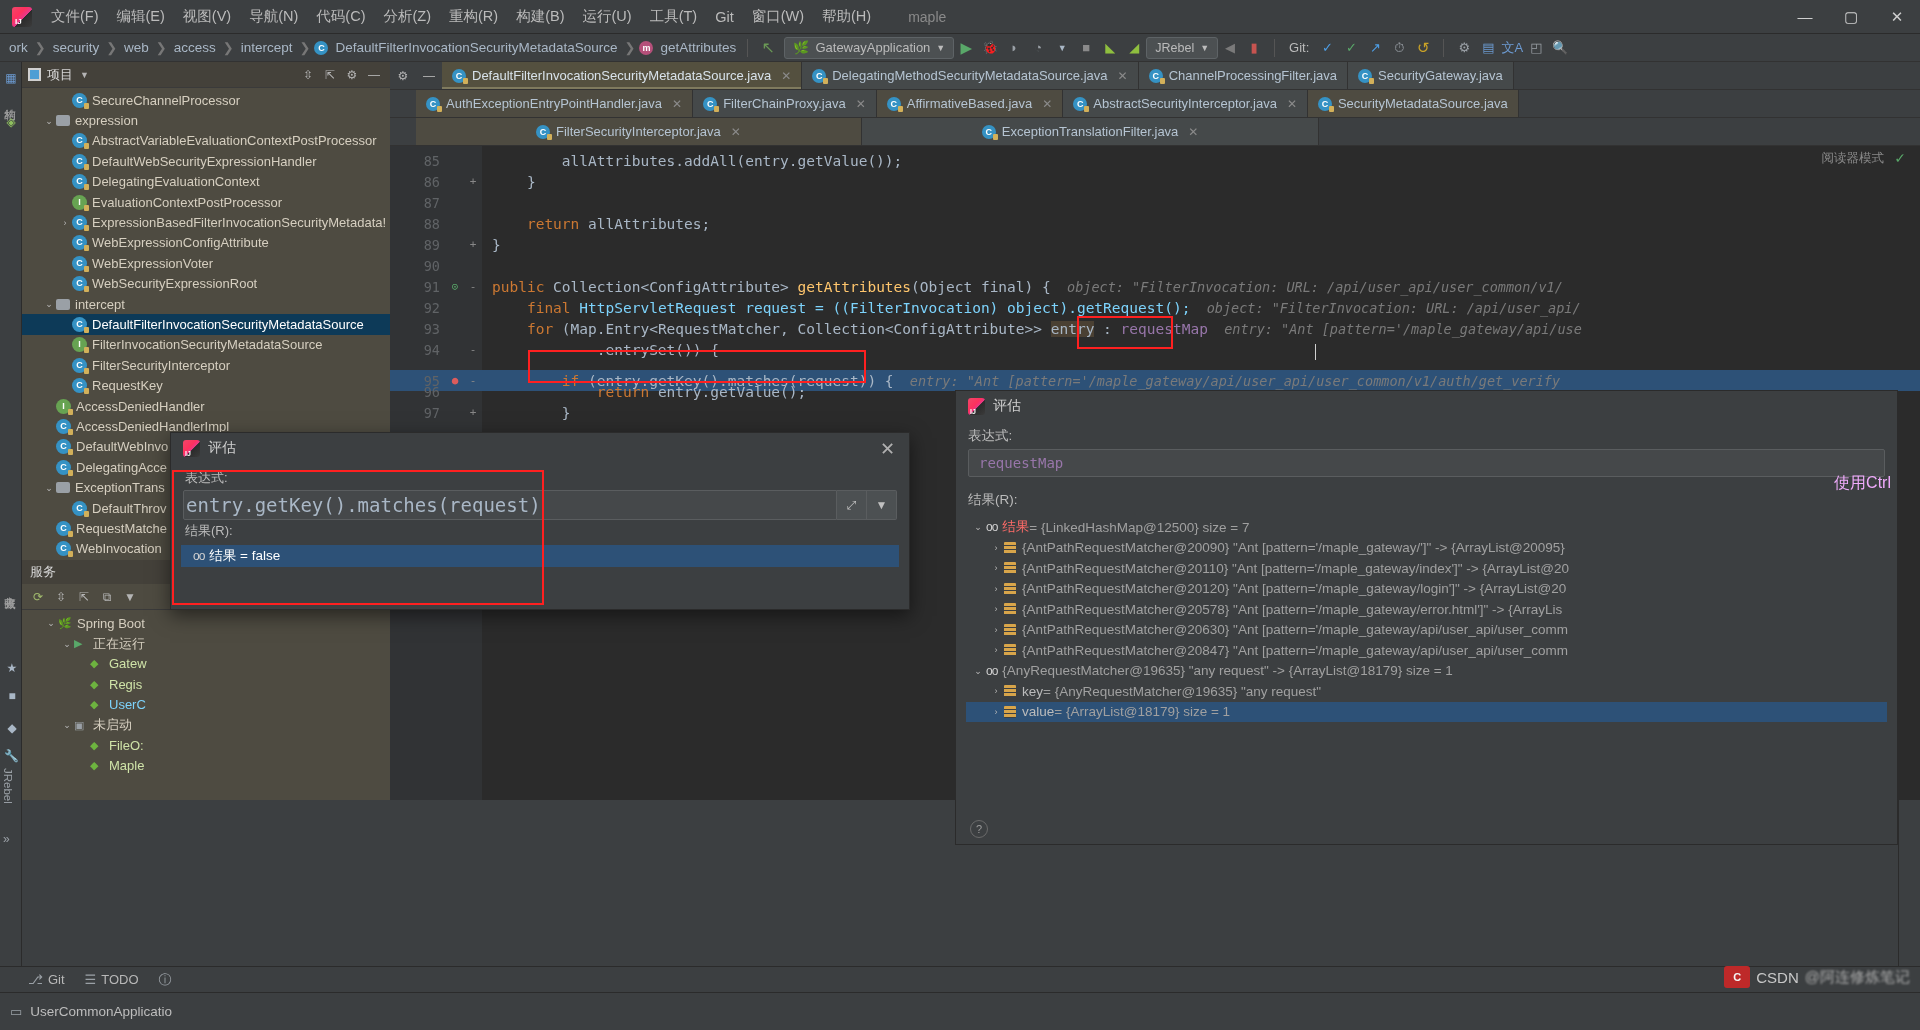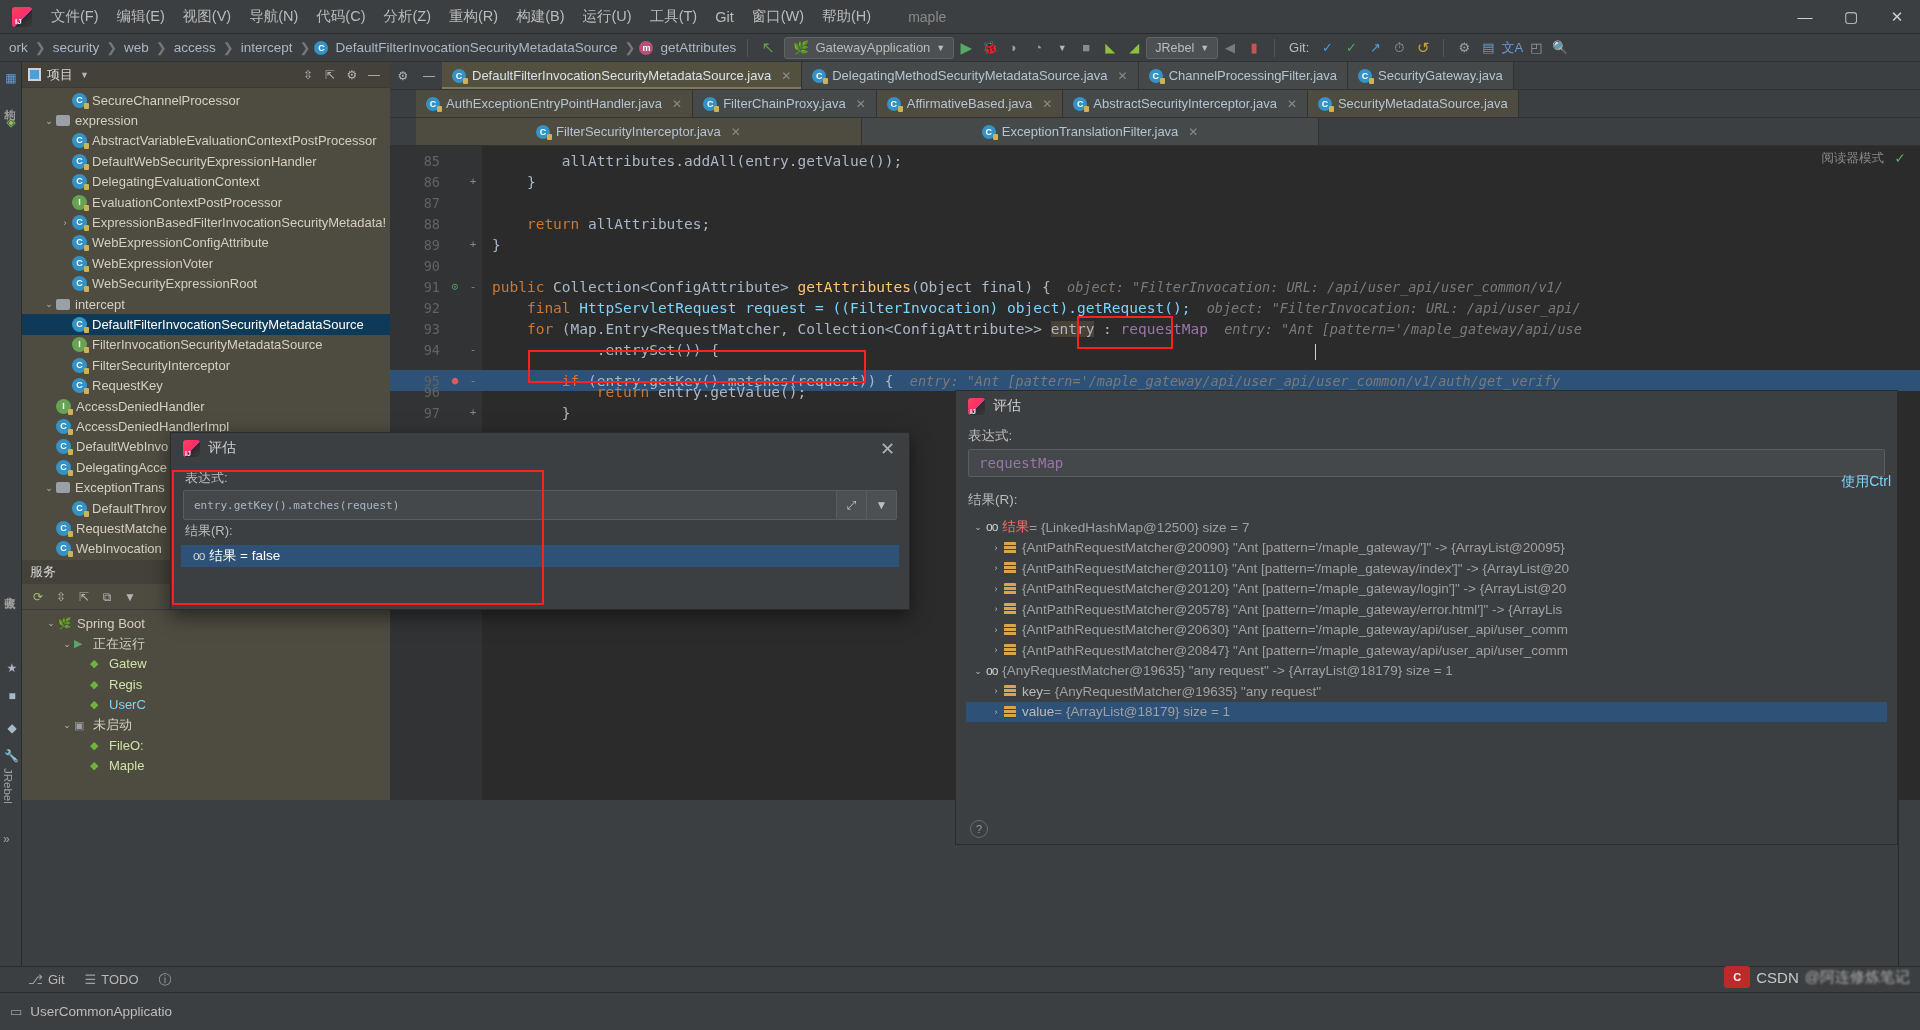--- a/index.html
+++ b/index.html
@@ -216,21 +216,21 @@
     background: linear-gradient(135deg,#f0476a 0%,#fe315d 40%,#e8388a 55%,#2b2b2b 56%,#3b3b3b 100%);
     position: relative; flex: none;
   }
   .ij-mini::after { content:"IJ"; position:absolute; left:2px; bottom:0; font-size:7px; color:#fff; font-weight:bold;}
   .dbg-label { font-size: 13.5px; color: #bbbbbb; padding: 6px 12px 4px; }
   .dbg-input {
     margin: 0 12px; height: 28px; background: #45484a; border: 1px solid #5a5d5f;
     border-radius: 2px; display: flex; align-items: center; padding: 0 10px;
     font-family: "DejaVu Sans Mono", monospace; font-size: 14px; color: #9876aa;
   }
-  .dbg-hintright { position: absolute; right: 6px; top: 62px; font-size: 14px; color: #7dd3fc; }
+  .dbg-hintright { position: absolute; right: 6px; top: 62px; font-size: 16px; color: #f0abfc; }
   .vartree { margin: 4px 10px 0; font-size: 13.5px; }
   .vrow {
     height: 20.5px; display: flex; align-items: center; white-space: nowrap;
     color: #bbbbbb; padding-left: 4px;
   }
   .vrow.sel { background: #2d5177; color: #ffffff; }
   .varrow { width: 16px; color: #b9b9b9; font-size: 9px; text-align: center; flex: none; }
   .vico-oo { color: #d0d0d0; font-size: 12px; margin-right: 5px; letter-spacing:-1px;}
   .vico-list {
     width: 12px; height: 12px; flex: none; margin-right: 6px;
@@ -247,22 +247,22 @@
     box-shadow: 0 6px 18px rgba(0,0,0,.5);
   }
   .evalpop-title {
     height: 30px; display: flex; align-items: center; gap: 8px; padding: 0 12px;
     font-size: 14px; color: #cfcfcf;
   }
   .ep-label { font-size: 13px; color: #bbbbbb; padding: 6px 14px 3px; }
   .ep-inputrow { display: flex; align-items: stretch; margin: 0 12px; }
   .ep-input {
     flex: 1; height: 30px; background: #45484a; border: 1px solid #5a5d5f;
-    border-radius: 2px 0 0 2px; display: flex; align-items: center; padding: 0 10px;
-    font-family: "DejaVu Sans Mono", monospace; font-size: 11px; color: #a9b7c6;
+    border-radius: 2px 0 0 2px; display: flex; align-items: center; padding: 0 2px;
+    font-family: "DejaVu Sans Mono", monospace; font-size: 19px; color: #a9b7c6;
   }
   .ep-expand, .ep-drop {
     width: 30px; background: #4c5052; border: 1px solid #5a5d5f; border-left: none;
     display: flex; align-items: center; justify-content: center; color: #c0c0c0; font-size: 12px;
   }
   .ep-drop { border-radius: 0 2px 2px 0; }
   .ep-note { font-size: 12.5px; color: #8f8f8f; padding: 5px 14px 0; }
   .ep-result {
     margin: 2px 10px 0; height: 22px; background: #2d5177; display: flex;
     align-items: center; padding-left: 12px; font-size: 13.5px; color: #ffffff;

